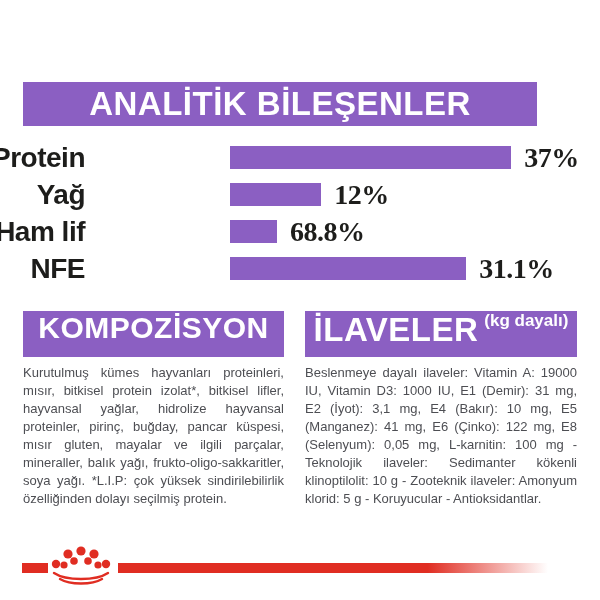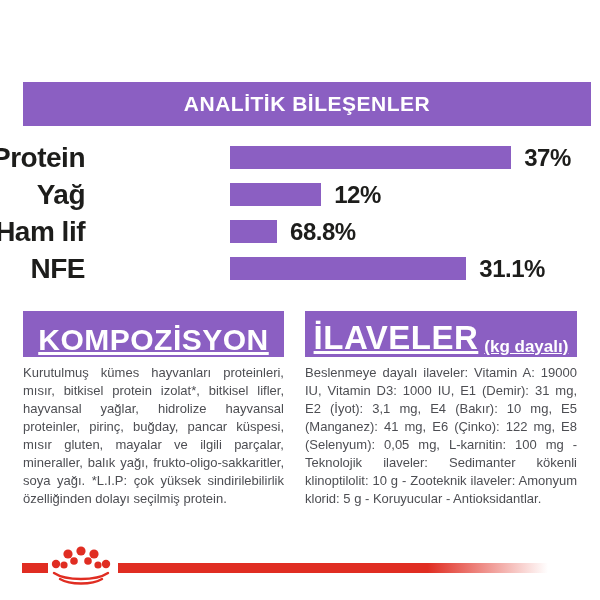--- a/index.html
+++ b/index.html
@@ -10,24 +10,24 @@
     height: 600px;
     background: #ffffff;
     overflow: hidden;
     font-family: "Liberation Sans", sans-serif;
   }
 
   
   .banner {
     position: absolute;
     left: 23px; top: 82px;
-    width: 568px; height: 44px;
+    width: 514px; height: 44px;
     background: #8b5fc2;
     color: #ffffff;
-    font-size: 21px;
+    font-size: 33px;
     font-weight: 700;
     letter-spacing: 0.5px;
     display: flex;
     align-items: center;
     justify-content: center;
   }
 
   
   .chart { position: absolute; left: 0; top: 0; width: 600px; height: 300px; }
   .crow { position: absolute; left: 0; width: 480px; height: 23px; }
@@ -43,39 +43,39 @@
   .cbar {
     position: absolute;
     left: 230px; top: 0;
     height: 23px;
     background: #8b5fc2;
   }
   .cval {
     position: absolute;
     top: 0;
     height: 23px; line-height: 23px;
-    font-size: 24px; font-weight: 700;
+    font-size: 28px; font-weight: 700;
     color: #1d1d1b;
     white-space: nowrap;
     letter-spacing: -0.5px;
+    font-family: Liberation Serif, serif;
   }
 
   
   .col { position: absolute; top: 311px; }
   .col.left  { left: 23px;  width: 261px; }
   .col.right { left: 305px; width: 272px; }
   .sec-header {
     width: 100%; height: 46px;
     background: #8b5fc2;
     color: #ffffff;
     display: flex;
-    align-items: flex-end;
+    align-items: flex-start;
     justify-content: center;
     white-space: nowrap;
-    text-decoration: underline;
   }
   .col.left .sec-title { font-size: 30px; font-weight: 700; letter-spacing: 0.5px; }
   .col.right .sec-title { font-size: 33px; font-weight: 700; letter-spacing: 0.5px; }
   .sec-title-suffix { font-size: 17px; font-weight: 700; margin-left: 6px; }
   .sec-body {
     margin-top: 7px;
     font-size: 13px;
     line-height: 18px;
     color: #4d4e53;
     text-align: justify;

